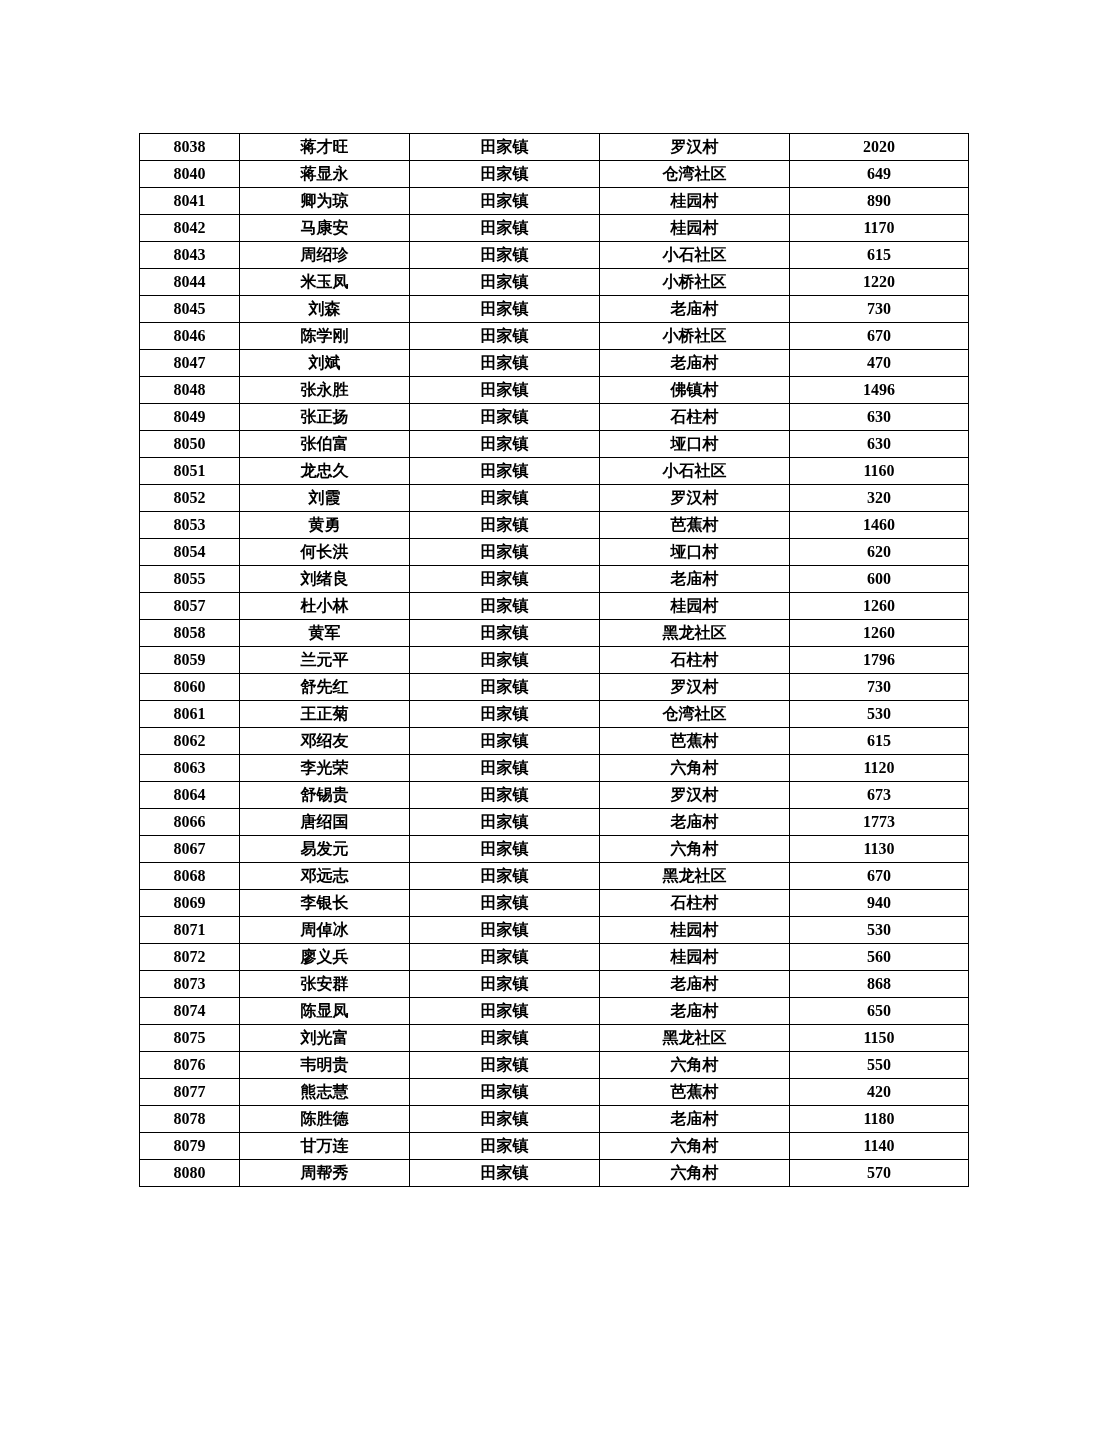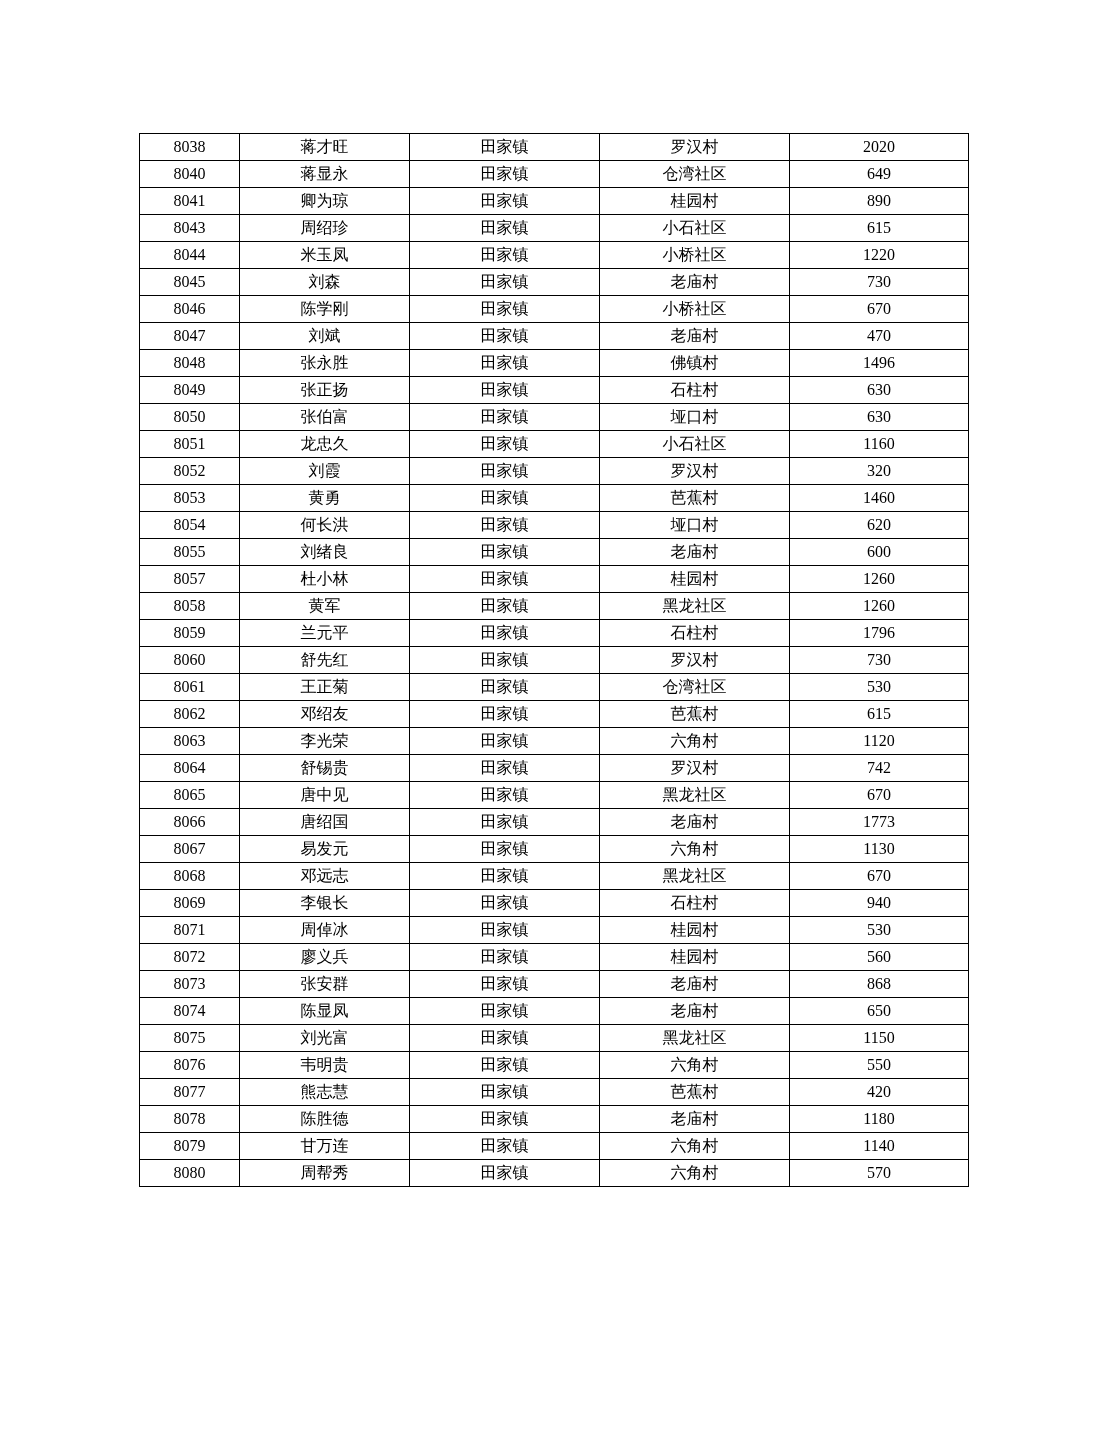--- a/index.html
+++ b/index.html
@@ -19,20 +19,21 @@
     inset: 0;
     background: #ffffff;
   }
   table.doc-table {
     position: absolute;
     left: 139px;
     top: 133px;
     width: 829px;
     border-collapse: collapse;
     table-layout: fixed;
+    font-weight: bold;
   }
   table.doc-table td {
     border: 1px solid #000000;
     height: 26px;
     padding: 0 2px;
     text-align: center;
     vertical-align: middle;
     font-size: 16px;
     line-height: 26px;
     color: #000000;
@@ -73,20 +74,27 @@
           <td>649</td>
         </tr>
         <tr>
           <td>8041</td>
           <td>卿为琼</td>
           <td>田家镇</td>
           <td>桂园村</td>
           <td>890</td>
         </tr>
         <tr>
+          <td>8042</td>
+          <td>马康安</td>
+          <td>田家镇</td>
+          <td>桂园村</td>
+          <td>1170</td>
+        </tr>
+        <tr>
           <td>8043</td>
           <td>周绍珍</td>
           <td>田家镇</td>
           <td>小石社区</td>
           <td>615</td>
         </tr>
         <tr>
           <td>8044</td>
           <td>米玉凤</td>
           <td>田家镇</td>
@@ -217,28 +225,21 @@
           <td>李光荣</td>
           <td>田家镇</td>
           <td>六角村</td>
           <td>1120</td>
         </tr>
         <tr>
           <td>8064</td>
           <td>舒锡贵</td>
           <td>田家镇</td>
           <td>罗汉村</td>
-          <td>742</td>
-        </tr>
-        <tr>
-          <td>8065</td>
-          <td>唐中见</td>
-          <td>田家镇</td>
-          <td>黑龙社区</td>
-          <td>670</td>
+          <td>673</td>
         </tr>
         <tr>
           <td>8066</td>
           <td>唐绍国</td>
           <td>田家镇</td>
           <td>老庙村</td>
           <td>1773</td>
         </tr>
         <tr>
           <td>8067</td>

